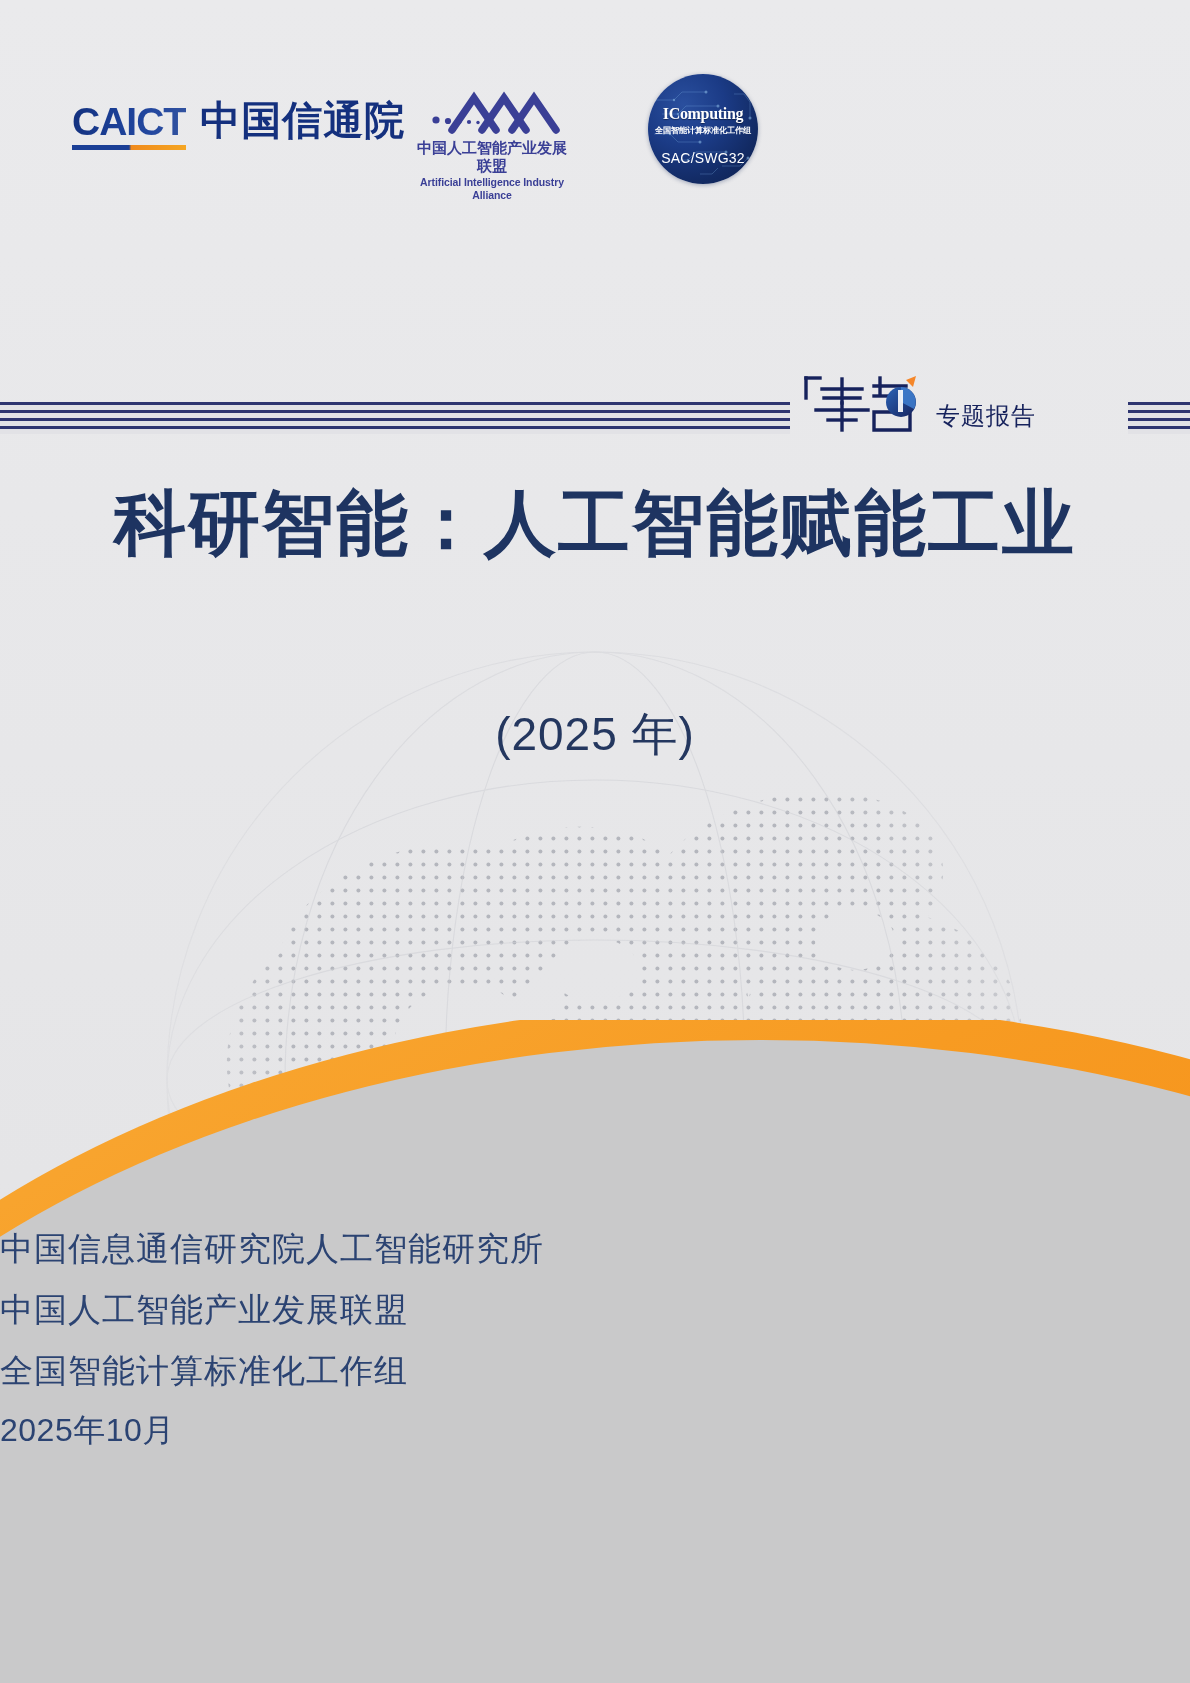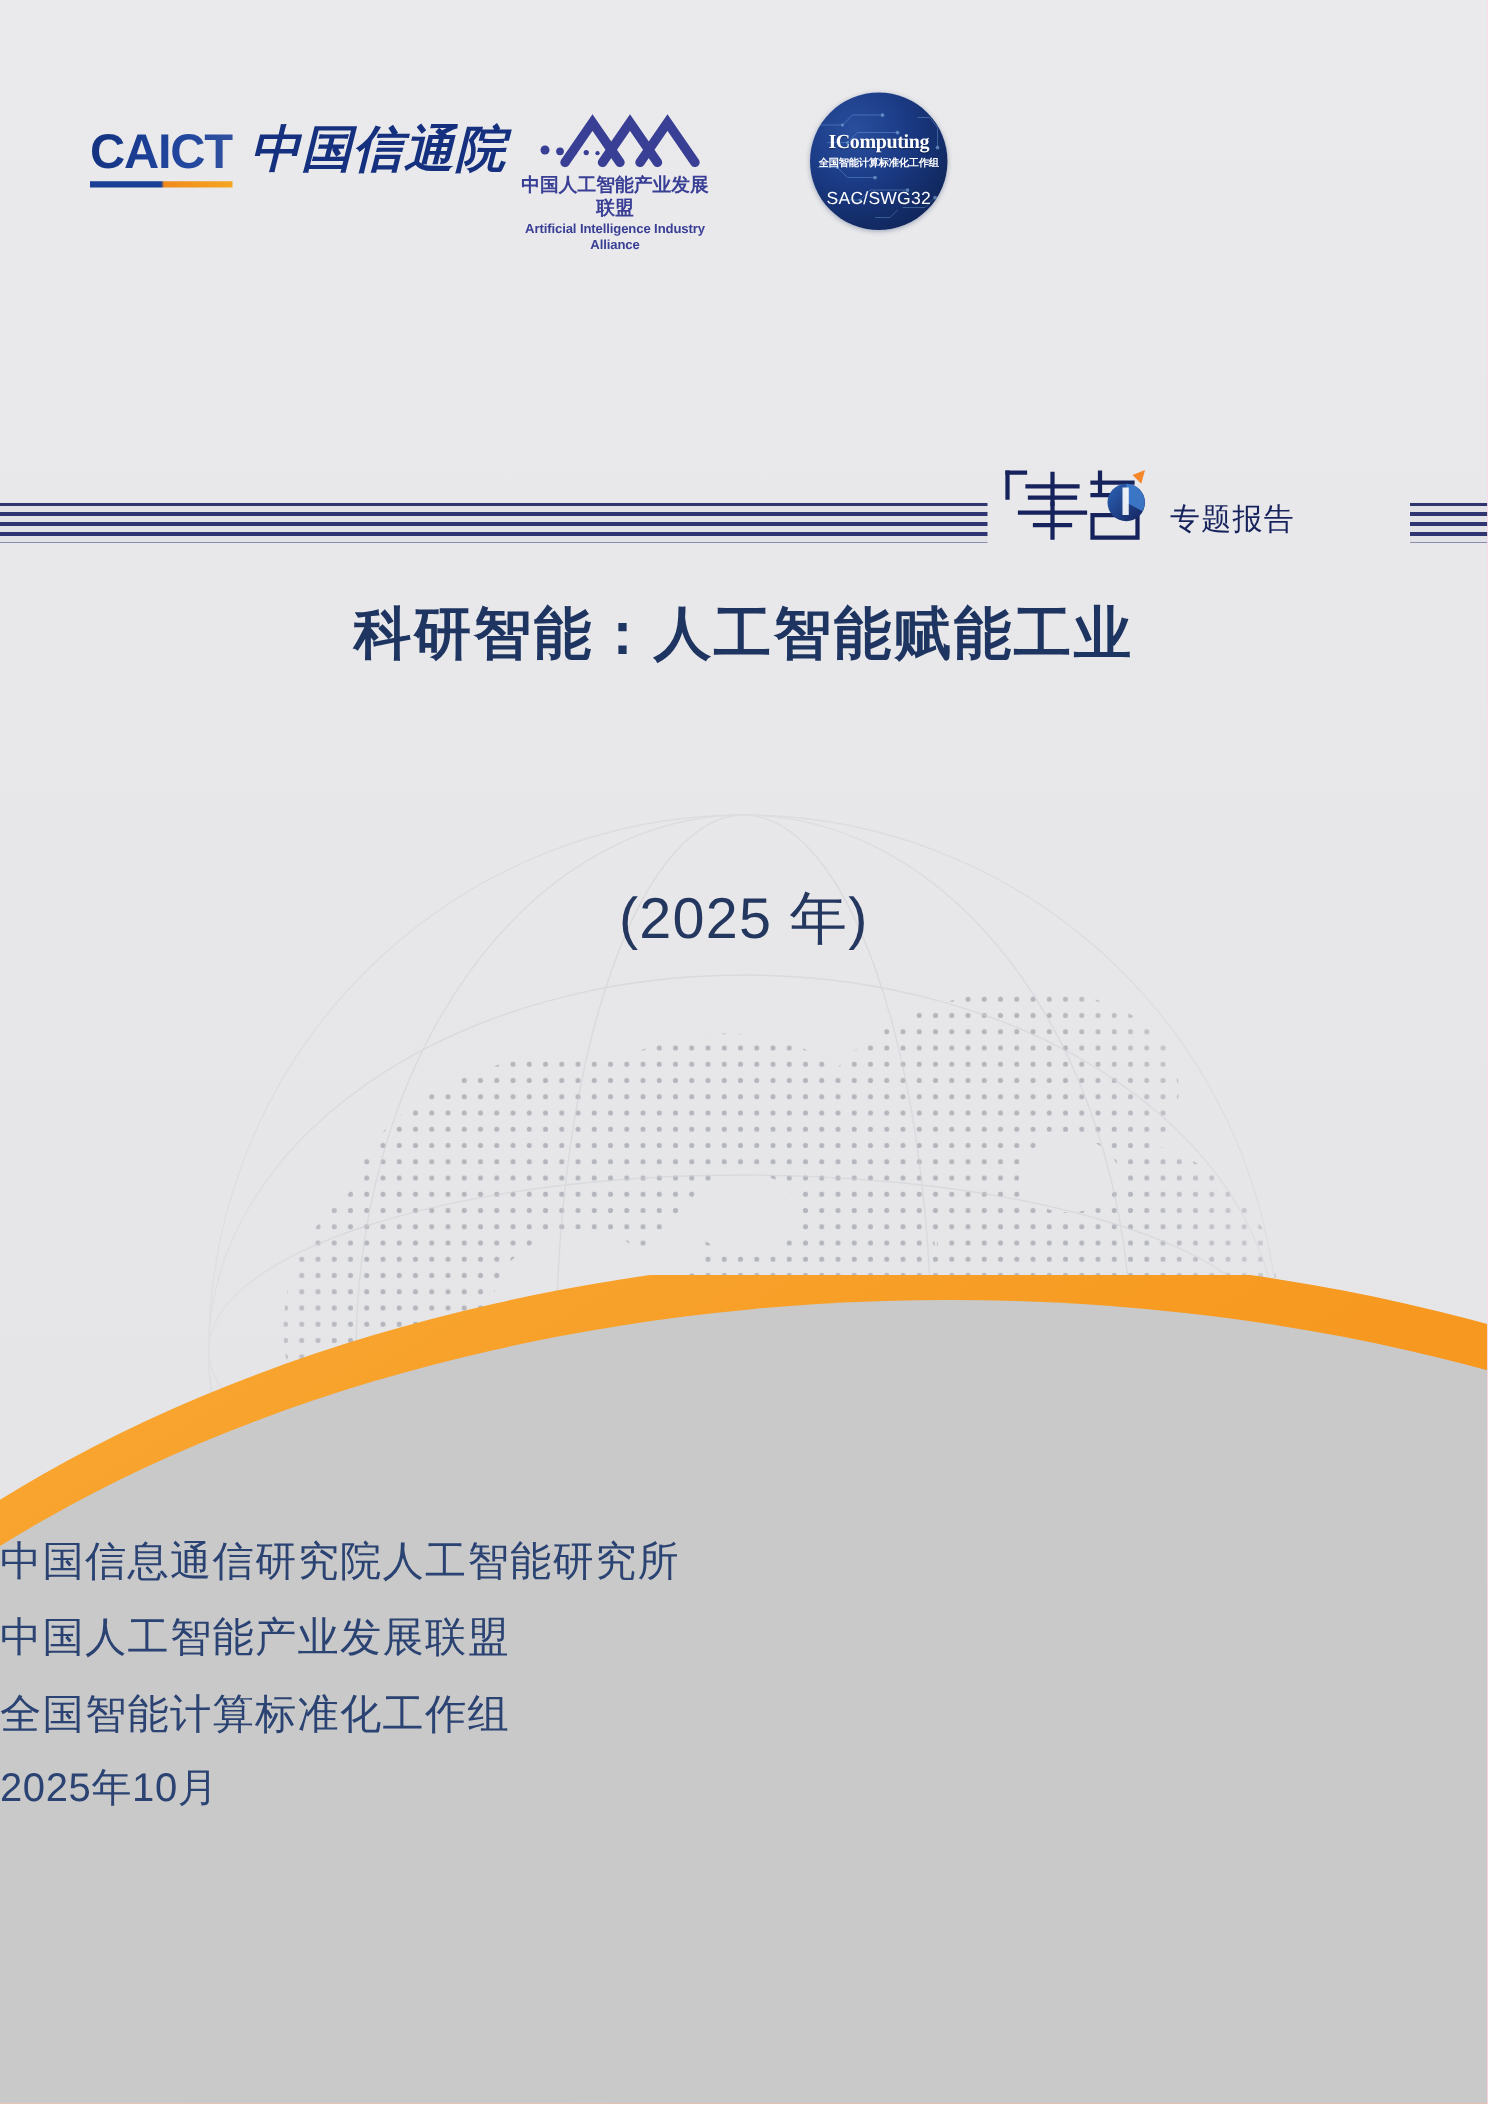--- a/index.html
+++ b/index.html
@@ -90,21 +90,20 @@
     background: linear-gradient(90deg, #1b3f96 0%, #1b3f96 50%, #f08a1c 52%, #f5a623 100%);
   }
   .caict-cn {
     font-family: "Liberation Sans", sans-serif;
     font-weight: bold;
     font-size: 40px;
     color: #14307e;
     line-height: 1;
     padding-bottom: 10px;
     letter-spacing: 1px;
-    font-style: italic;
   }
 
   .logo-aiia {
     position: absolute;
     left: 412px;
     top: 12px;
     width: 160px;
     text-align: center;
   }
   .aiia-cn {
@@ -222,21 +221,21 @@
   .title-block {
     position: absolute;
     left: 0;
     top: 476px;
     width: 1190px;
     text-align: center;
   }
   .title-line {
     font-family: "Liberation Sans", "DejaVu Sans", sans-serif;
     font-weight: bold;
-    font-size: 46px;
+    font-size: 72px;
     line-height: 1.32;
     color: #1e3461;
     letter-spacing: 2px;
   }
   .subtitle {
     position: absolute;
     left: 0;
     top: 704px;
     width: 1190px;
     text-align: center;

